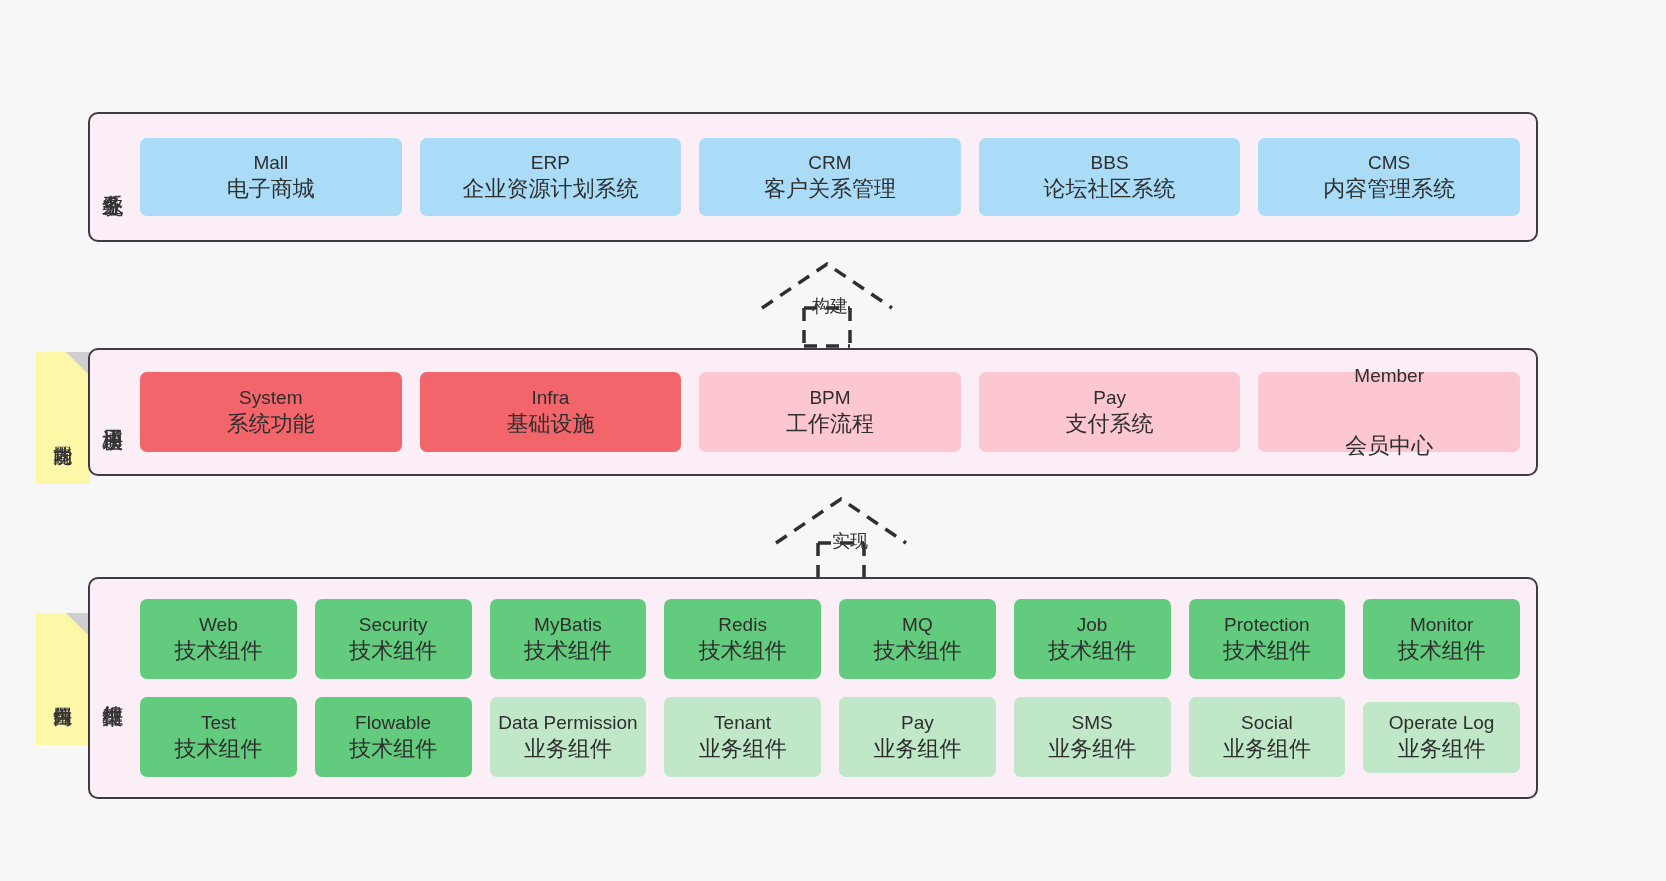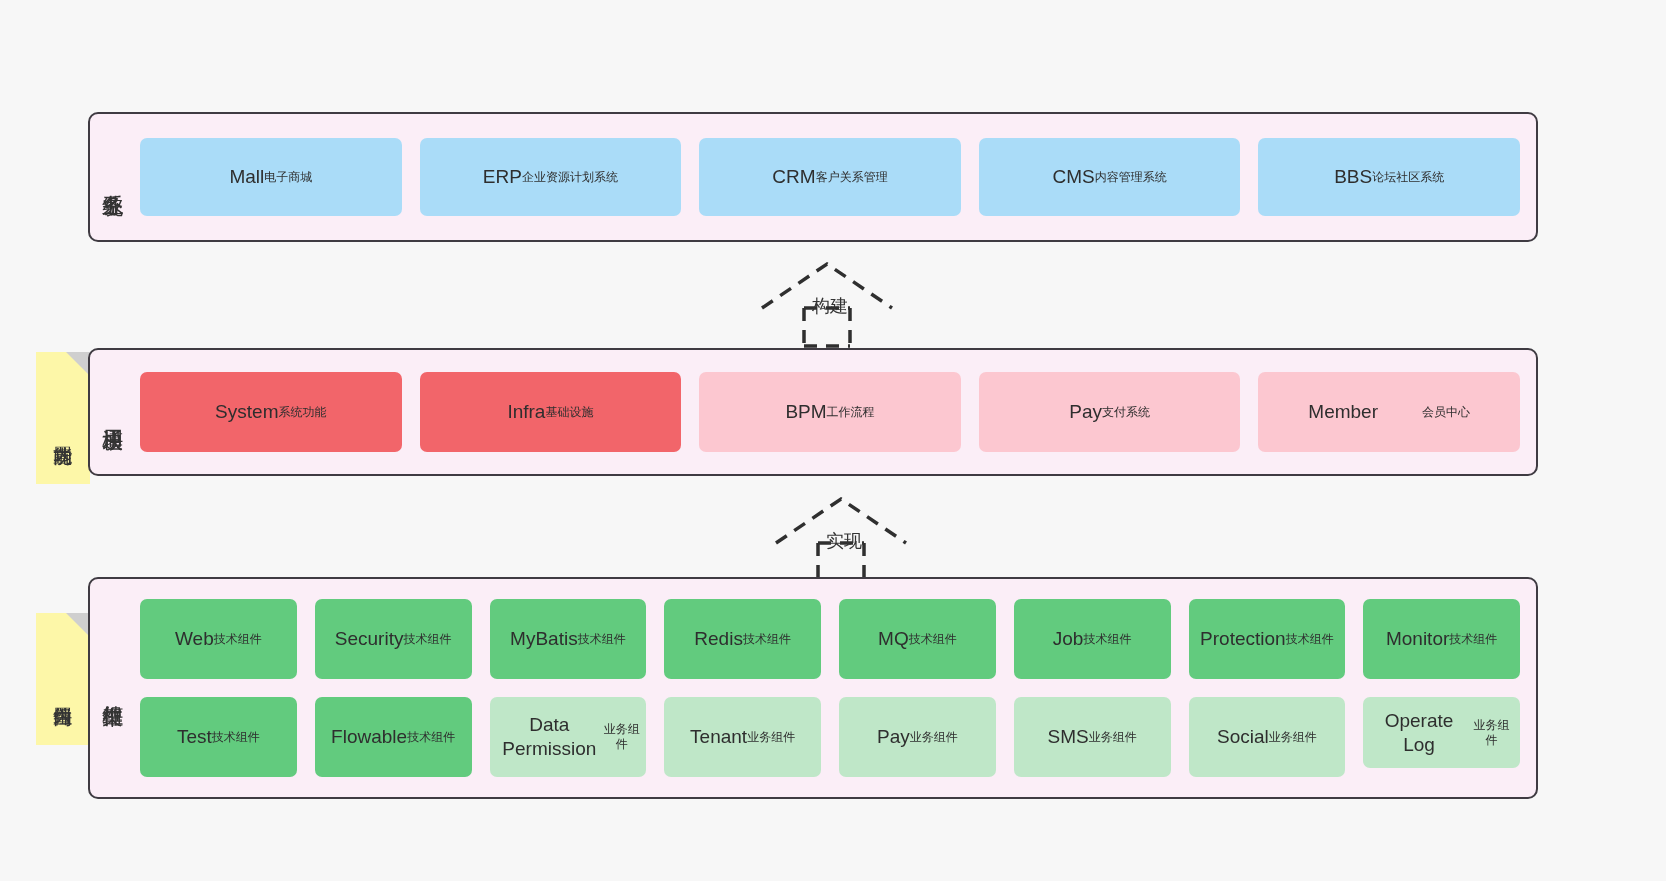--- a/index.html
+++ b/index.html
@@ -57,38 +57,38 @@
     flex-direction: column;
     justify-content: center;
     gap: 18px;
     padding: 0 16px 0 4px;
   }
 
   .grid-row {
     width: 100%;
     display: flex;
     gap: 18px;
-    align-items: flex-start;
+    align-items: center;
   }
 
   
   .cell {
     flex: 1 1 0;
     border-radius: 7px;
     display: flex;
-    flex-direction: row;
+    flex-direction: column;
     align-items: center;
     justify-content: center;
     text-align: center;
     color: #2e2e2e;
     line-height: 1.25;
     padding: 4px 6px;
   }
   .cell .t1 { font-size: 19px; }
-  .cell .t2 { font-size: 12px; }
+  .cell .t2 { font-size: 22px; }
 
   .c-blue        { background: #aadcf8; }
   .c-red         { background: #f2656a; }
   .c-pink        { background: #fcc7d0; }
   .c-green       { background: #62cb7e; }
   .c-green-light { background: #bfe7c8; }
 
   
   .note {
     position: absolute;
@@ -141,26 +141,26 @@
         </div>
         <div class="cell c-blue" style="height: 78px;">
           <div class="t1">ERP</div>
           <div class="t2">企业资源计划系统</div>
         </div>
         <div class="cell c-blue" style="height: 78px;">
           <div class="t1">CRM</div>
           <div class="t2">客户关系管理</div>
         </div>
         <div class="cell c-blue" style="height: 78px;">
+          <div class="t1">BBS</div>
+          <div class="t2">论坛社区系统</div>
+        </div>
+        <div class="cell c-blue" style="height: 78px;">
           <div class="t1">CMS</div>
           <div class="t2">内容管理系统</div>
-        </div>
-        <div class="cell c-blue" style="height: 78px;">
-          <div class="t1">BBS</div>
-          <div class="t2">论坛社区系统</div>
         </div>
       </div>
   </div>
 
   <div class="connector" style="left:752px; top:258px; width:170px; height:92px;">
     <svg width="170" height="92" viewBox="0 0 170 92">
       <path d="M 10 50 L 75 6 L 140 50" fill="none" stroke="#2f2f2f" stroke-width="3.5" stroke-dasharray="13 9" stroke-linecap="butt"></path>
       <path d="M 52 50 L 52 92 M 52 50 L 98 50 M 98 50 L 98 92" fill="none" stroke="#2f2f2f" stroke-width="3.5" stroke-dasharray="13 9"></path>
       <path d="M 52 88 L 98 88" fill="none" stroke="#2f2f2f" stroke-width="3.5" stroke-dasharray="13 9"></path>
     </svg>
@@ -197,21 +197,21 @@
         </div>
       </div>
   </div>
 
   <div class="connector" style="left:766px; top:493px; width:170px; height:92px;">
     <svg width="170" height="92" viewBox="0 0 170 92">
       <path d="M 10 50 L 75 6 L 140 50" fill="none" stroke="#2f2f2f" stroke-width="3.5" stroke-dasharray="13 9" stroke-linecap="butt"></path>
       <path d="M 52 50 L 52 92 M 52 50 L 98 50 M 98 50 L 98 92" fill="none" stroke="#2f2f2f" stroke-width="3.5" stroke-dasharray="13 9"></path>
       <path d="M 52 88 L 98 88" fill="none" stroke="#2f2f2f" stroke-width="3.5" stroke-dasharray="13 9"></path>
     </svg>
-    <span class="connector-label" style="left:60px; top:36px;">实现</span>
+    <span class="connector-label" style="left:66px; top:36px;">实现</span>
   </div>
 
   <div class="note" style="left:36px; top:613px; width:54px; height:132px;">
     <span class="note-fold"></span>
     <span>内置组件</span>
   </div>
 
   <div class="layer" id="layer-framework" style="left:88px; top:577px; width:1450px; height:222px;">
     <div class="layer-title">框架组件</div>
     <div class="layer-body two-rows">

